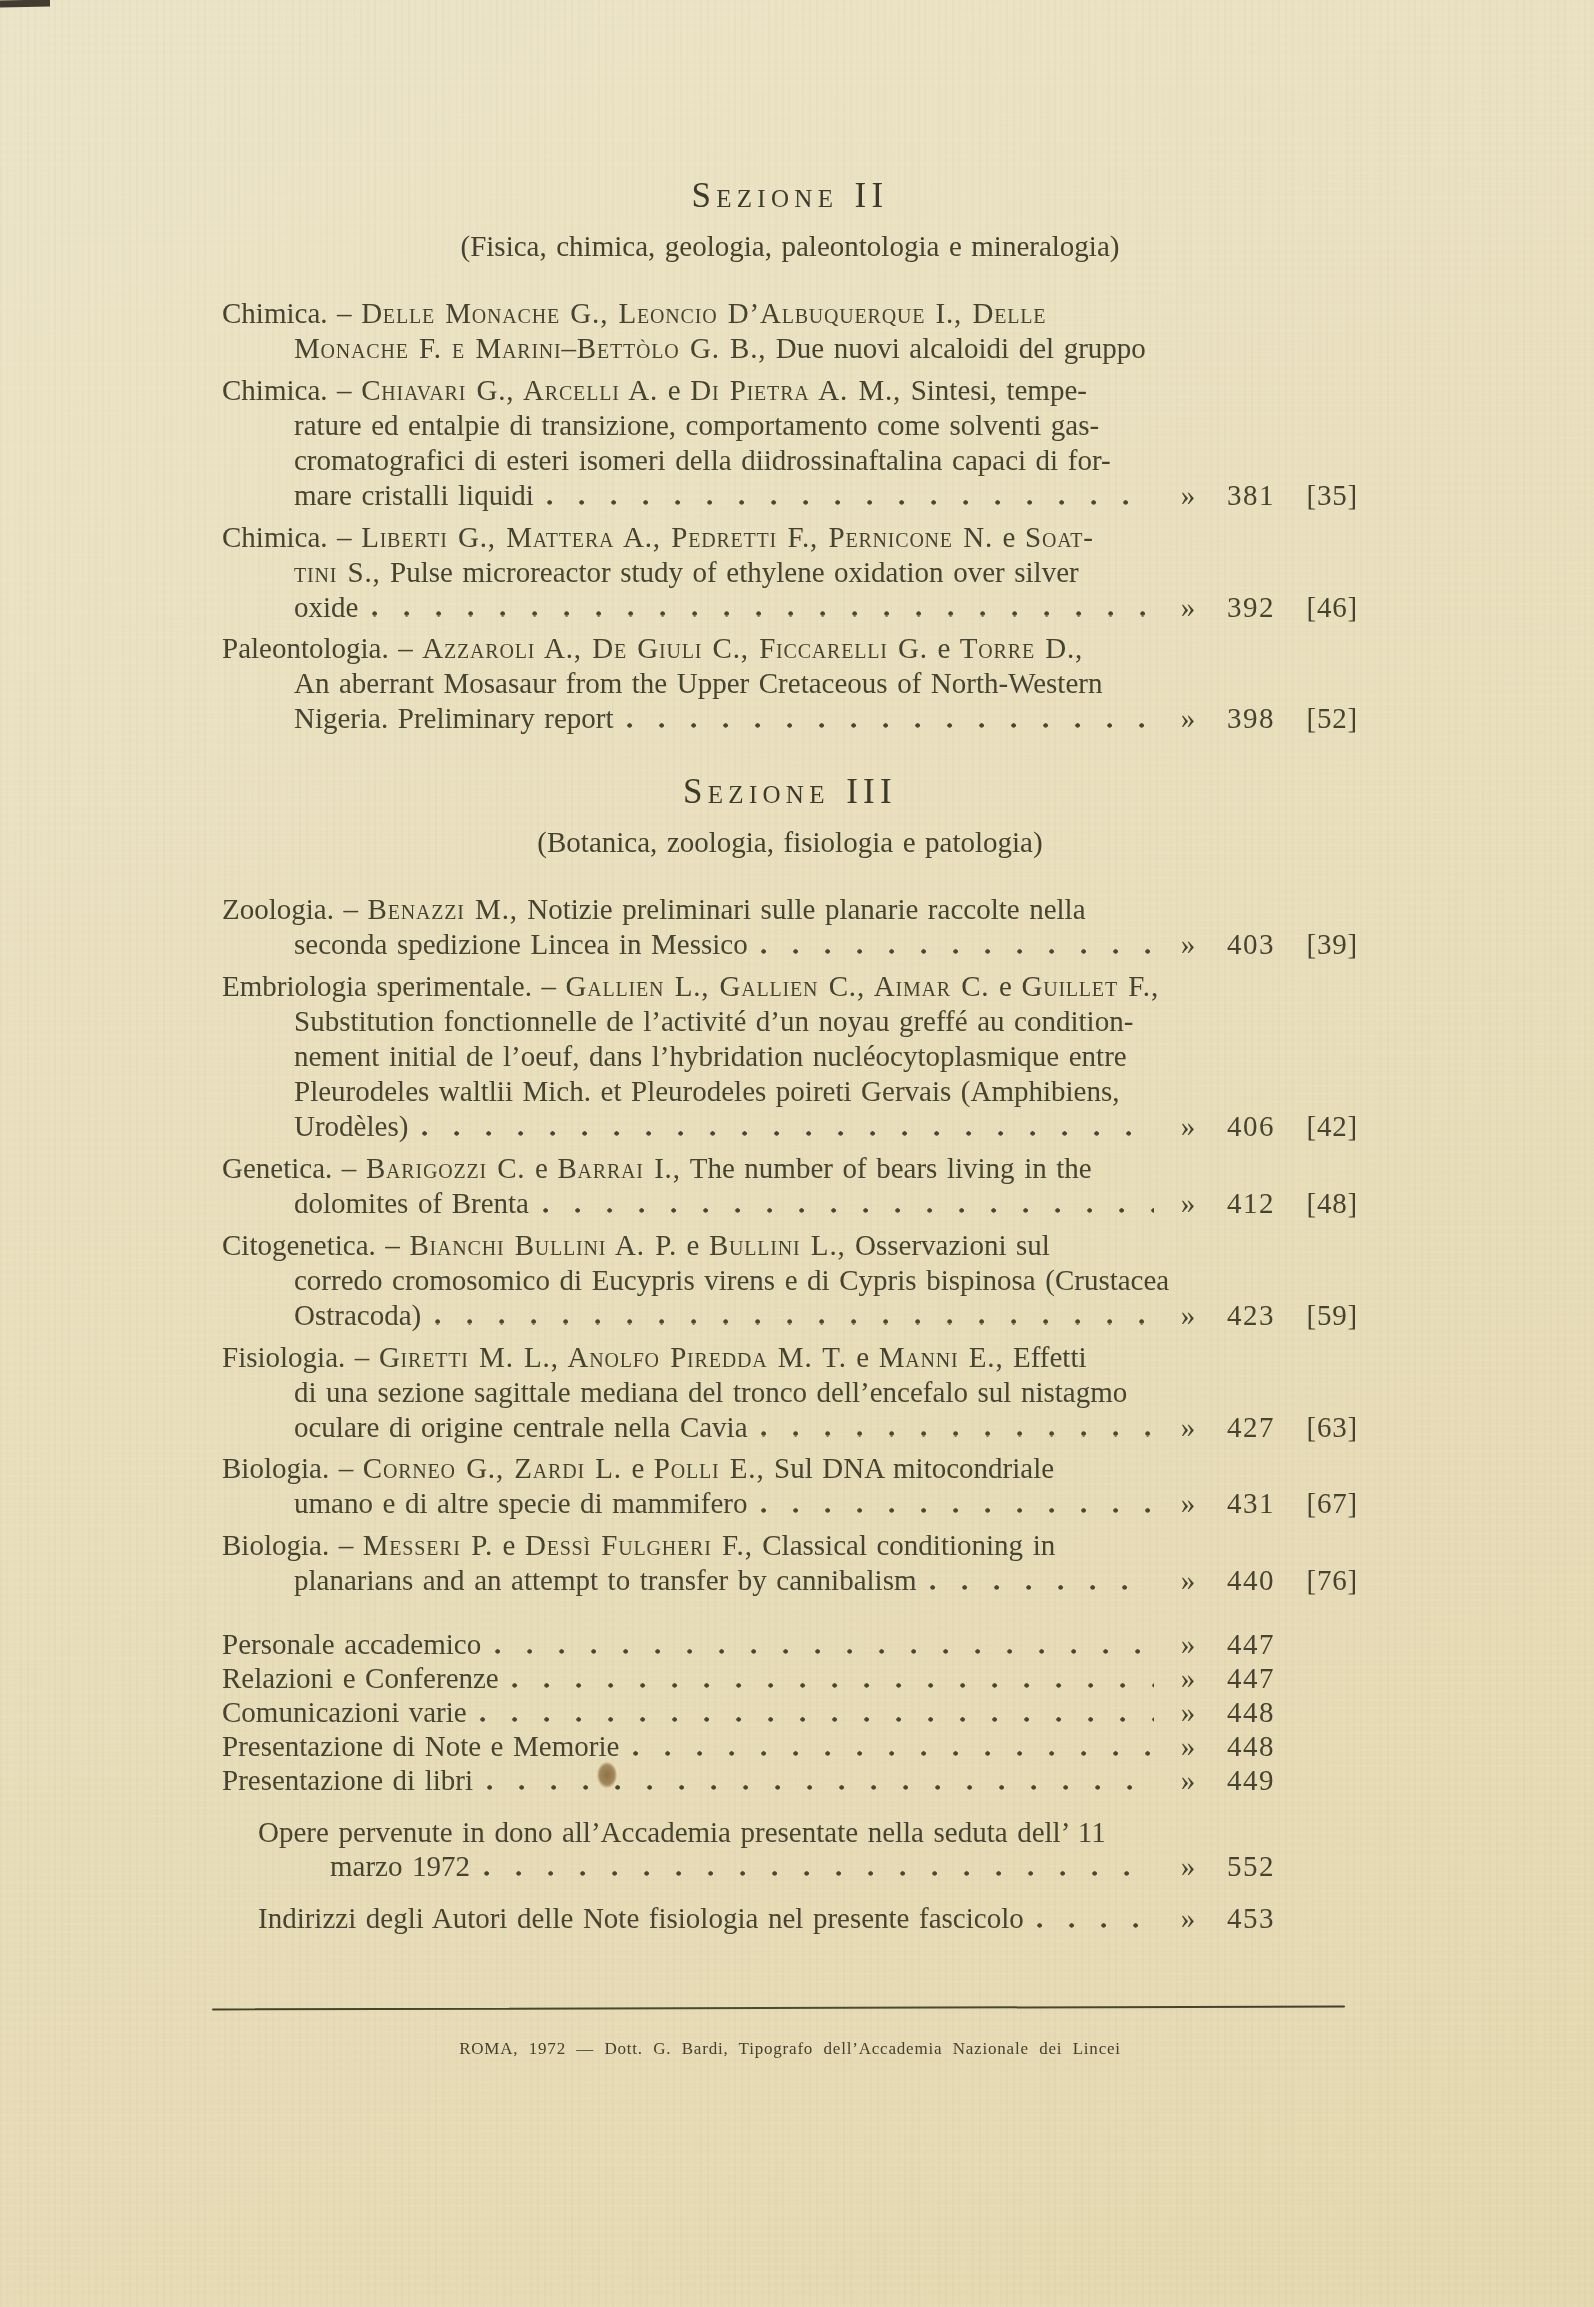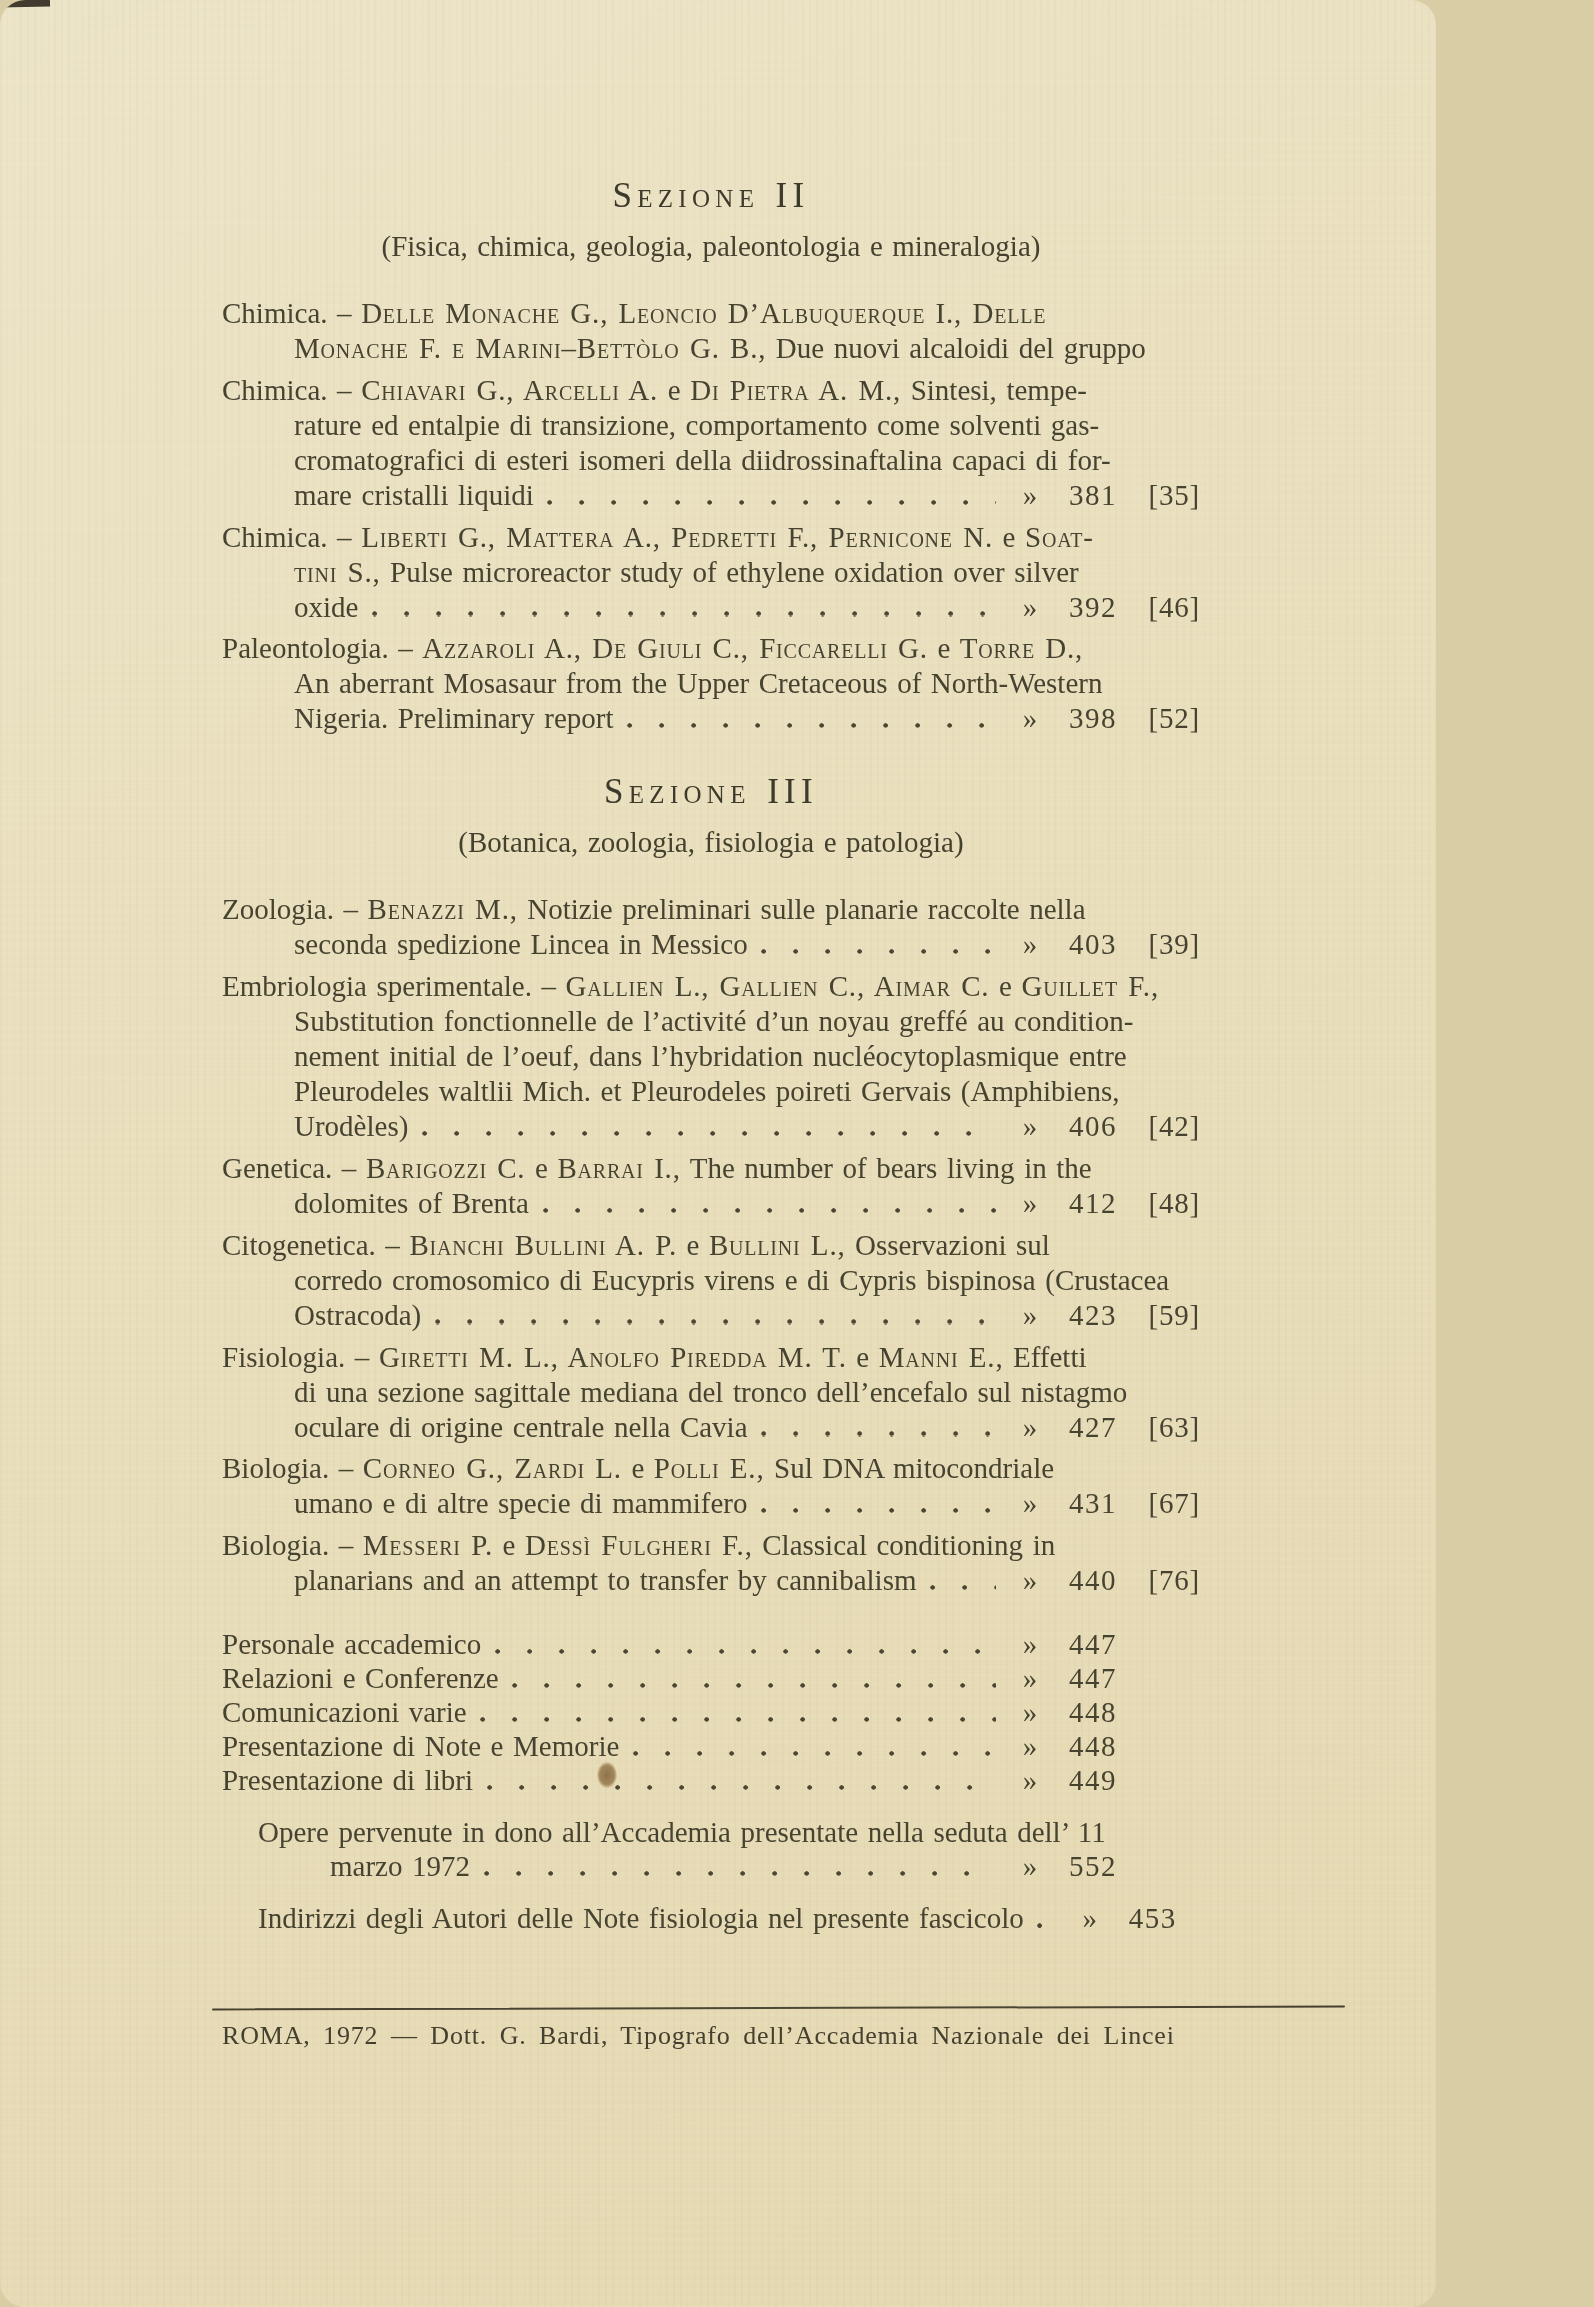--- a/index.html
+++ b/index.html
@@ -3,25 +3,24 @@
 <meta charset="utf-8">
 <style>
   html, body { margin: 0; padding: 0; }
   body {
     width: 1594px; height: 2307px;
     font-family: "Liberation Serif", "DejaVu Serif", serif;
     background: #d8cda4;
   }
   .page {
     position: relative;
-    width: 1436px; height: 2307px;
+    width: 1594px; height: 2307px;
     background: linear-gradient(155deg, #ece4c8 0%, #e9dfbd 42%, #e4d8b0 100%);
     color: #474331;
     overflow: hidden;
-    border-radius: 25px;
   }
   
   .page::before {
     content: "";
     position: absolute; inset: 0;
     background:
       repeating-linear-gradient(90deg, rgba(125,110,65,0.035) 0 1.5px, rgba(0,0,0,0) 1.5px 6.8px),
       repeating-linear-gradient(0deg, rgba(255,252,235,0.05) 0 2.3px, rgba(0,0,0,0) 2.3px 8.3px);
     pointer-events: none;
   }
@@ -91,22 +90,23 @@
   .misc .line { line-height: 34px; }
   .entry.gap-before { margin-top: 18px; margin-left: 36px; }
   .imprint-block { margin-top: 72px; }
   .rule {
     height: 2.3px; width: 1133px; margin-left: -9.8px;
     background: linear-gradient(to right, #453f2e 0%, #4f4937 55%, #453f2e 100%);
     transform: rotate(-0.15deg);
     border-radius: 1.5px;
   }
   .imprint {
-    margin-top: 12px;
-    font-size: 26px;
+    margin-top: 25px;
+    text-align: center;
+    font-size: 17px;
     letter-spacing: 0.8px;
     word-spacing: 5.3px;
     color: #443f2e;
     line-height: 30px;
   }
 </style>
 </head>
 <body>
 
 <div class="page">

